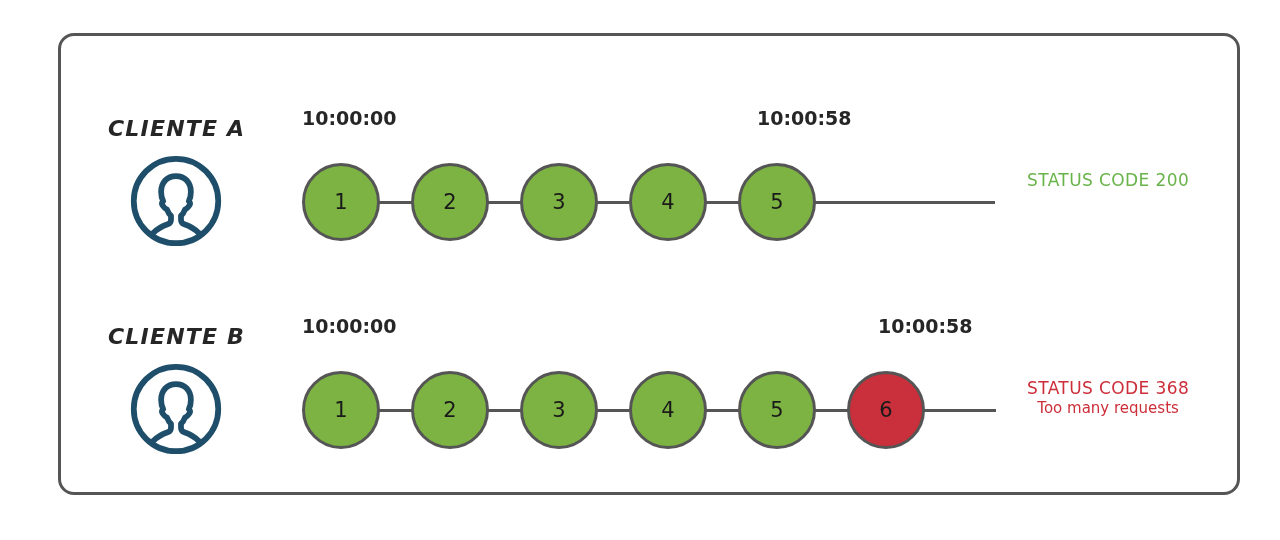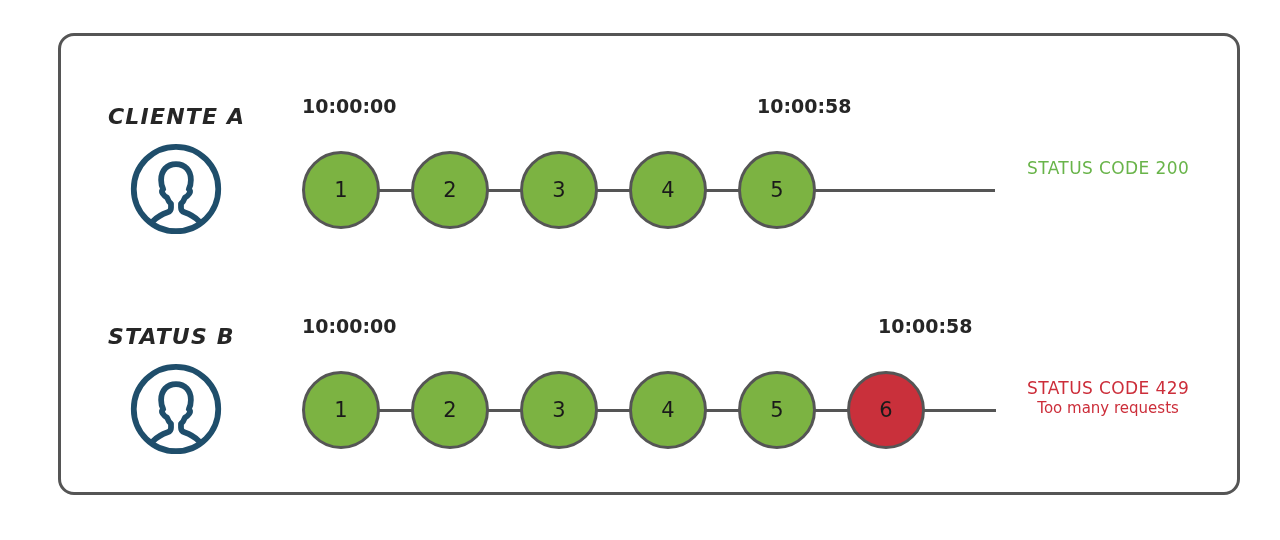--- a/index.html
+++ b/index.html
@@ -28,21 +28,21 @@
     background: #ffffff;
   }
 
   
   .client-row {
     position: absolute;
     left: 0;
     width: 100%;
     height: 220px;
   }
-  #row-client-a { top: 22px; padding-left: 20px; }
+  #row-client-a { top: 34px; padding-left: 20px; }
   #row-client-b { top: 242px; }
 
   
   .client-label {
     position: absolute;
     left: 47px;
     top: 46px;
     font-family: "DejaVu Sans", sans-serif;
     font-size: 22px;
     font-style: italic;
@@ -196,21 +196,21 @@
       <div class="tail"></div>
     </div>
 
     <div class="status ok">
       <span class="code">STATUS CODE 200</span>
     </div>
   </div>
 
   <div class="client-row" id="row-client-b">
 
-    <div class="client-label">STATUS B</div>
+    <div class="client-label">CLIENTE B</div>
 
     <div class="avatar">
       <svg viewBox="0 0 100 100" xmlns="http://www.w3.org/2000/svg">
         <circle cx="50" cy="50" r="44" fill="none" stroke="#1F4E6B" stroke-width="6"></circle>
         <path d="M50 24
                  c-9.5 0 -15.5 7 -15.5 16.5
                  c0 4 0.8 7.2 2.2 9.6
                  c-1.3 1.2 -1.6 3.1 -0.6 4.6
                  c1.2 1.8 2.8 3.4 4.6 4.3
                  c0.9 2.6 2.3 4.8 4.1 6.3
@@ -242,18 +242,18 @@
       <div class="connector"></div>
       <div class="node ok">4</div>
       <div class="connector"></div>
       <div class="node ok">5</div>
       <div class="connector"></div>
       <div class="node err">6</div>
       <div class="tail"></div>
     </div>
 
     <div class="status err">
-      <span class="code">STATUS CODE 429</span>
+      <span class="code">STATUS CODE 368</span>
       <span class="detail">Too many requests</span>
     </div>
   </div>
 
 </div>
 
 </body></html>

